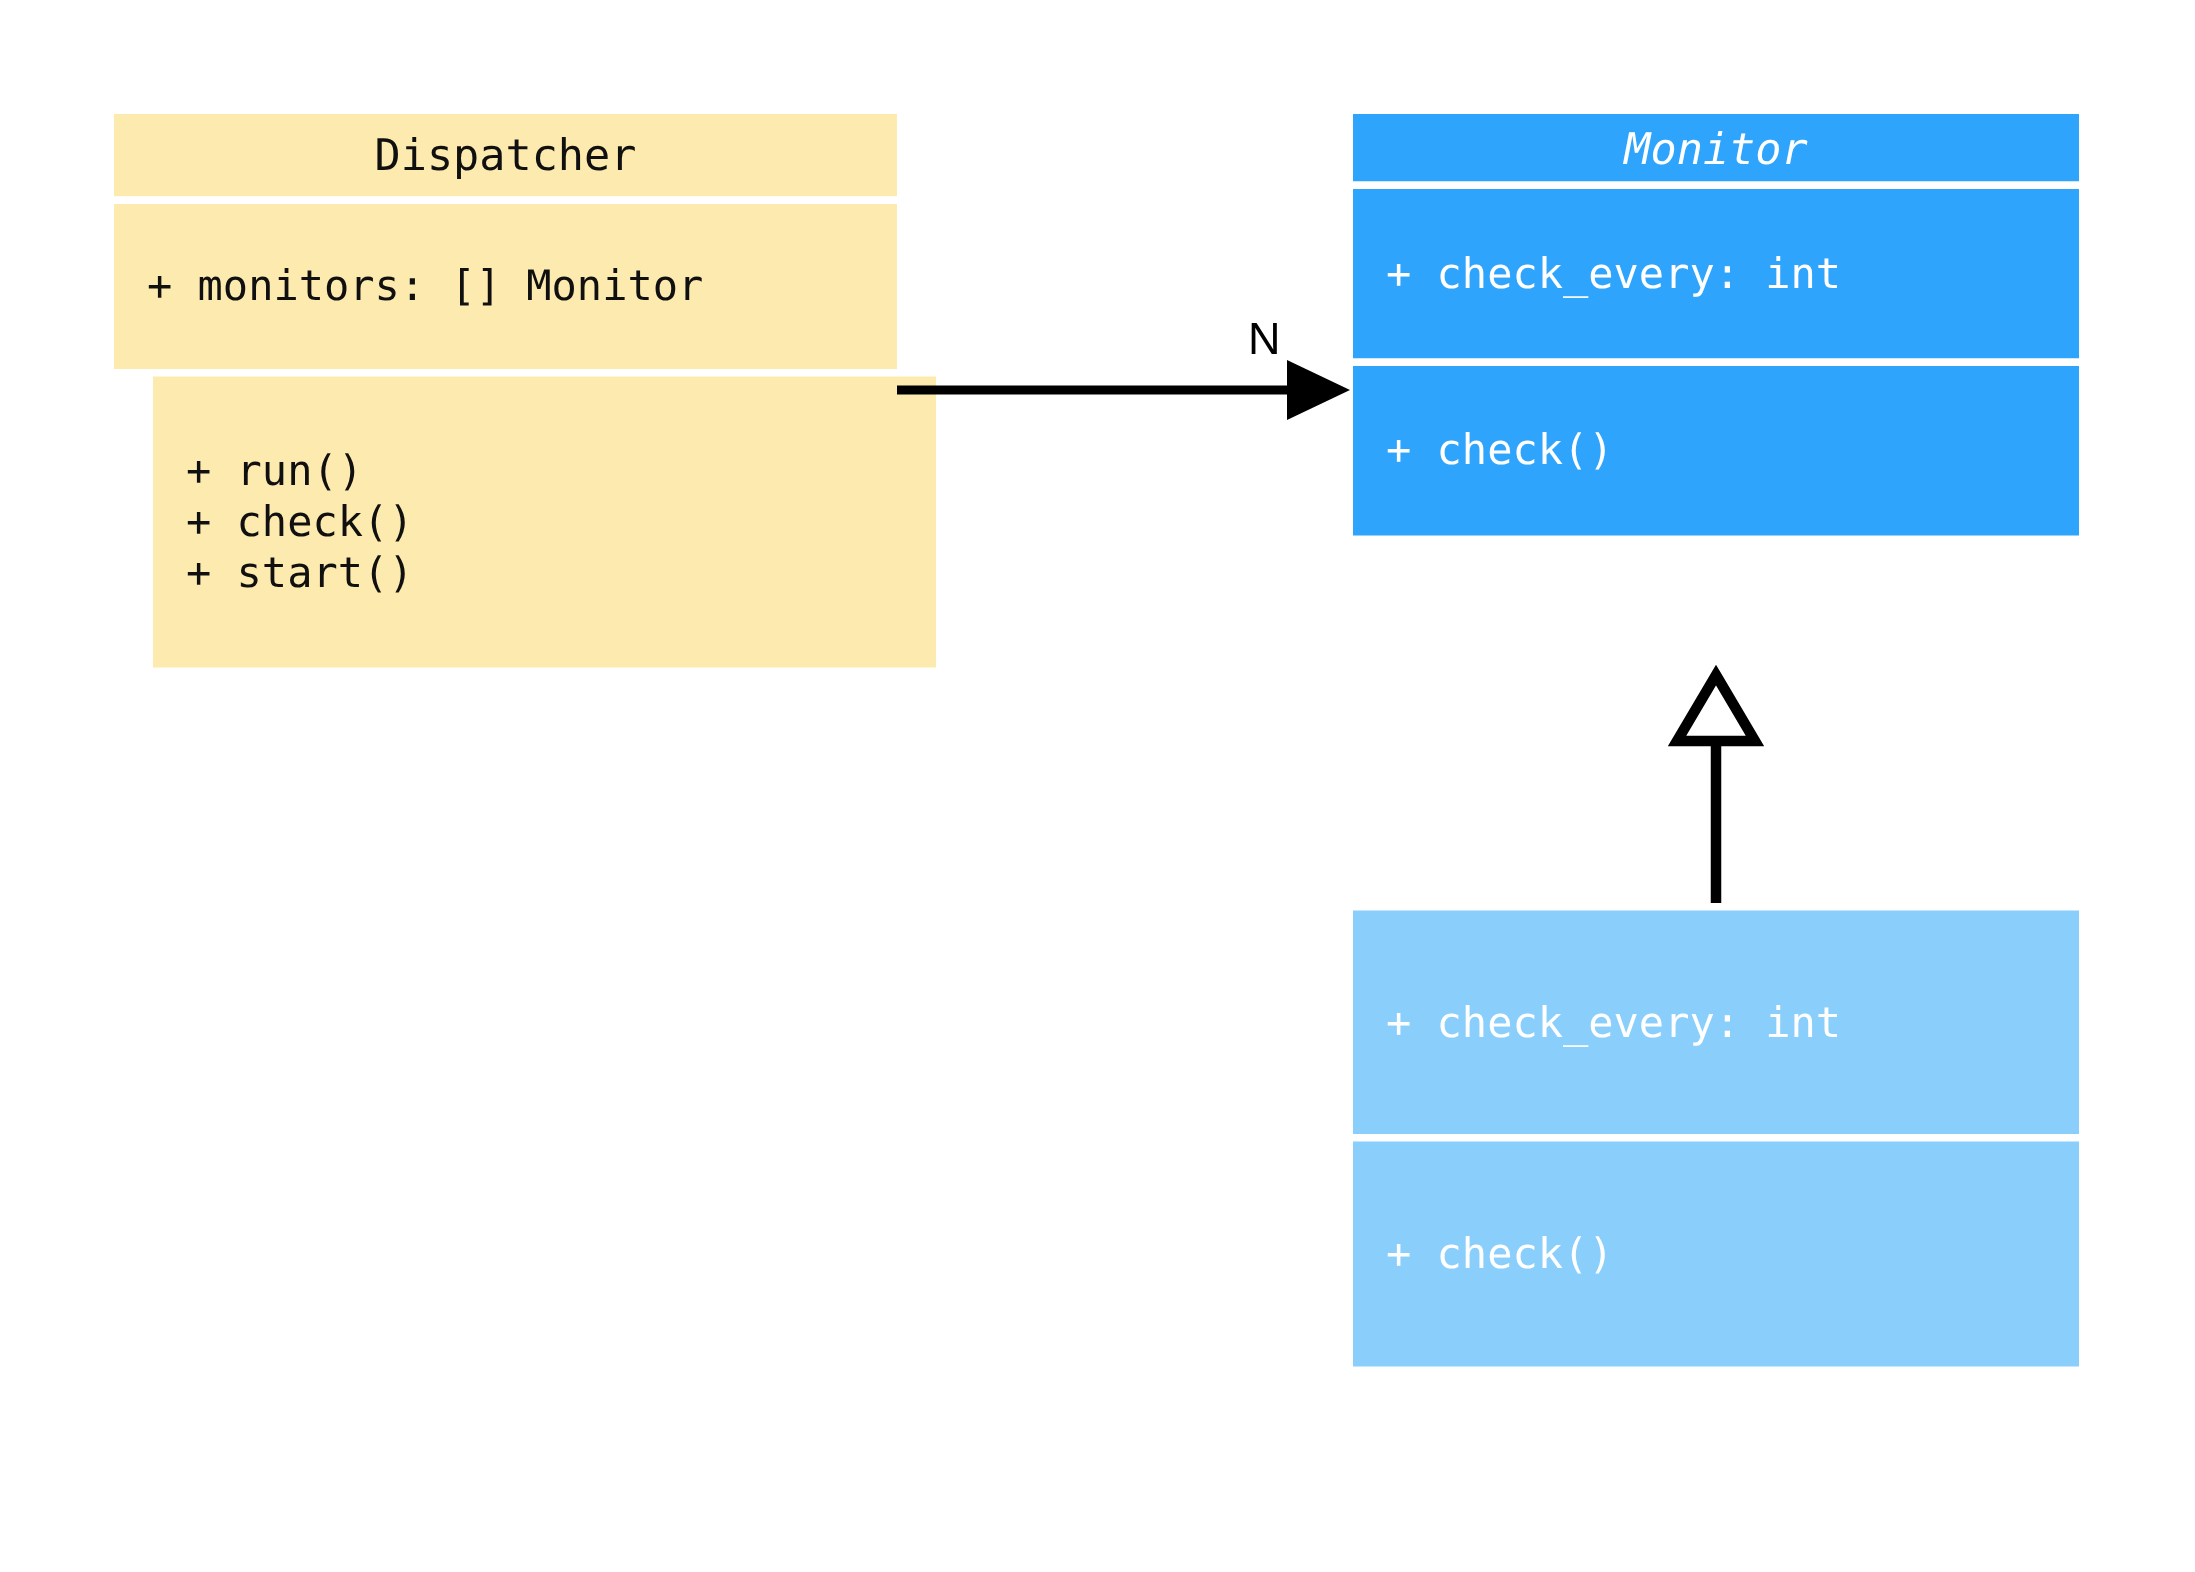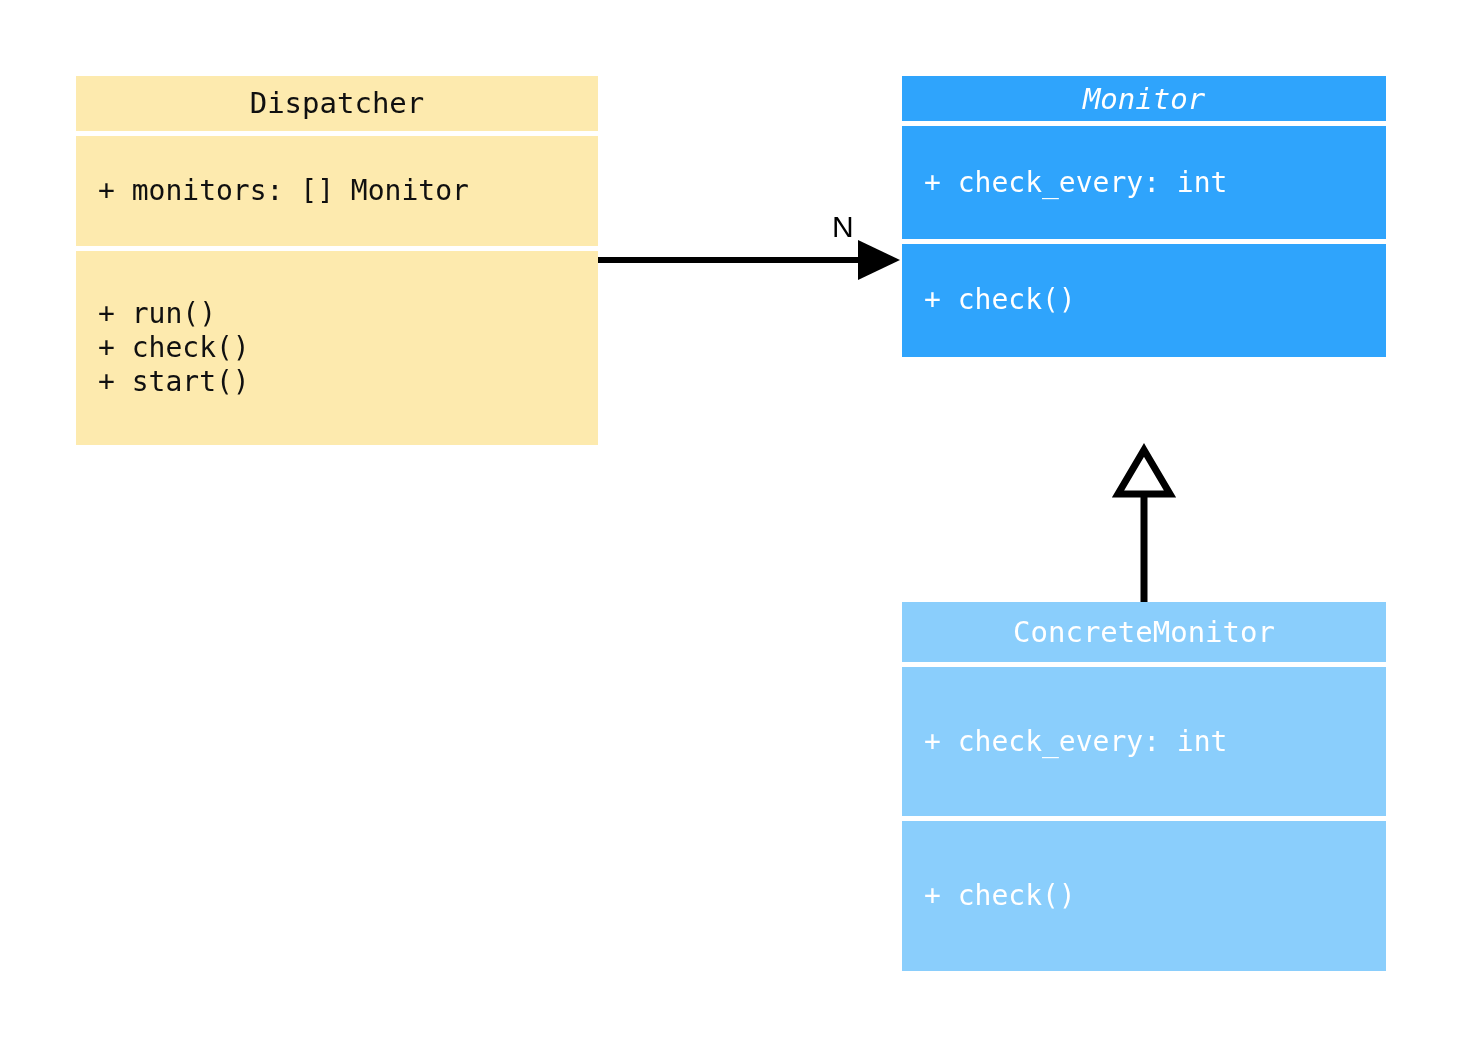--- a/index.html
+++ b/index.html
@@ -72,21 +72,21 @@
 
   .box-monitor .uml-compartment { background: #2fa4fc; }
   .box-monitor .uml-title,
   .box-monitor .uml-member { color: #ffffff; }
 
   .box-concrete .uml-compartment { background: #8acefc; }
   .box-concrete .uml-title,
   .box-concrete .uml-member { color: #ffffff; }
 
   
-  .box-dispatcher { left: 76px;  top: 76px;  width: 522px; height: 369px; align-items: flex-end; }
+  .box-dispatcher { left: 76px;  top: 76px;  width: 522px; height: 369px; }
   .box-monitor    { left: 902px; top: 76px;  width: 484px; height: 281px; }
   .box-concrete   { left: 902px; top: 602px; width: 484px; height: 369px; }
 
   
   .connector-layer {
     position: absolute;
     left: 0; top: 0;
     width: 1463px;
     height: 1048px;
     pointer-events: none;
@@ -125,21 +125,20 @@
     <div class="uml-compartment uml-members" style="height:149px;">
       <div class="uml-member">+ check_every: int</div>
     </div>
     <div class="uml-gap" style="height:5px;"></div>
     <div class="uml-compartment uml-members" style="height:150px;">
       <div class="uml-member">+ check()</div>
     </div>
   </div>
 
   <div class="uml-class box-concrete">
-    <div class="uml-compartment uml-title" style="height:60px;">ConcreteMonitor</div>
     <div class="uml-gap" style="height:5px;"></div>
     <div class="uml-compartment uml-members" style="height:149px;">
       <div class="uml-member">+ check_every: int</div>
     </div>
     <div class="uml-gap" style="height:5px;"></div>
     <div class="uml-compartment uml-members" style="height:150px;">
       <div class="uml-member">+ check()</div>
     </div>
   </div>
 

